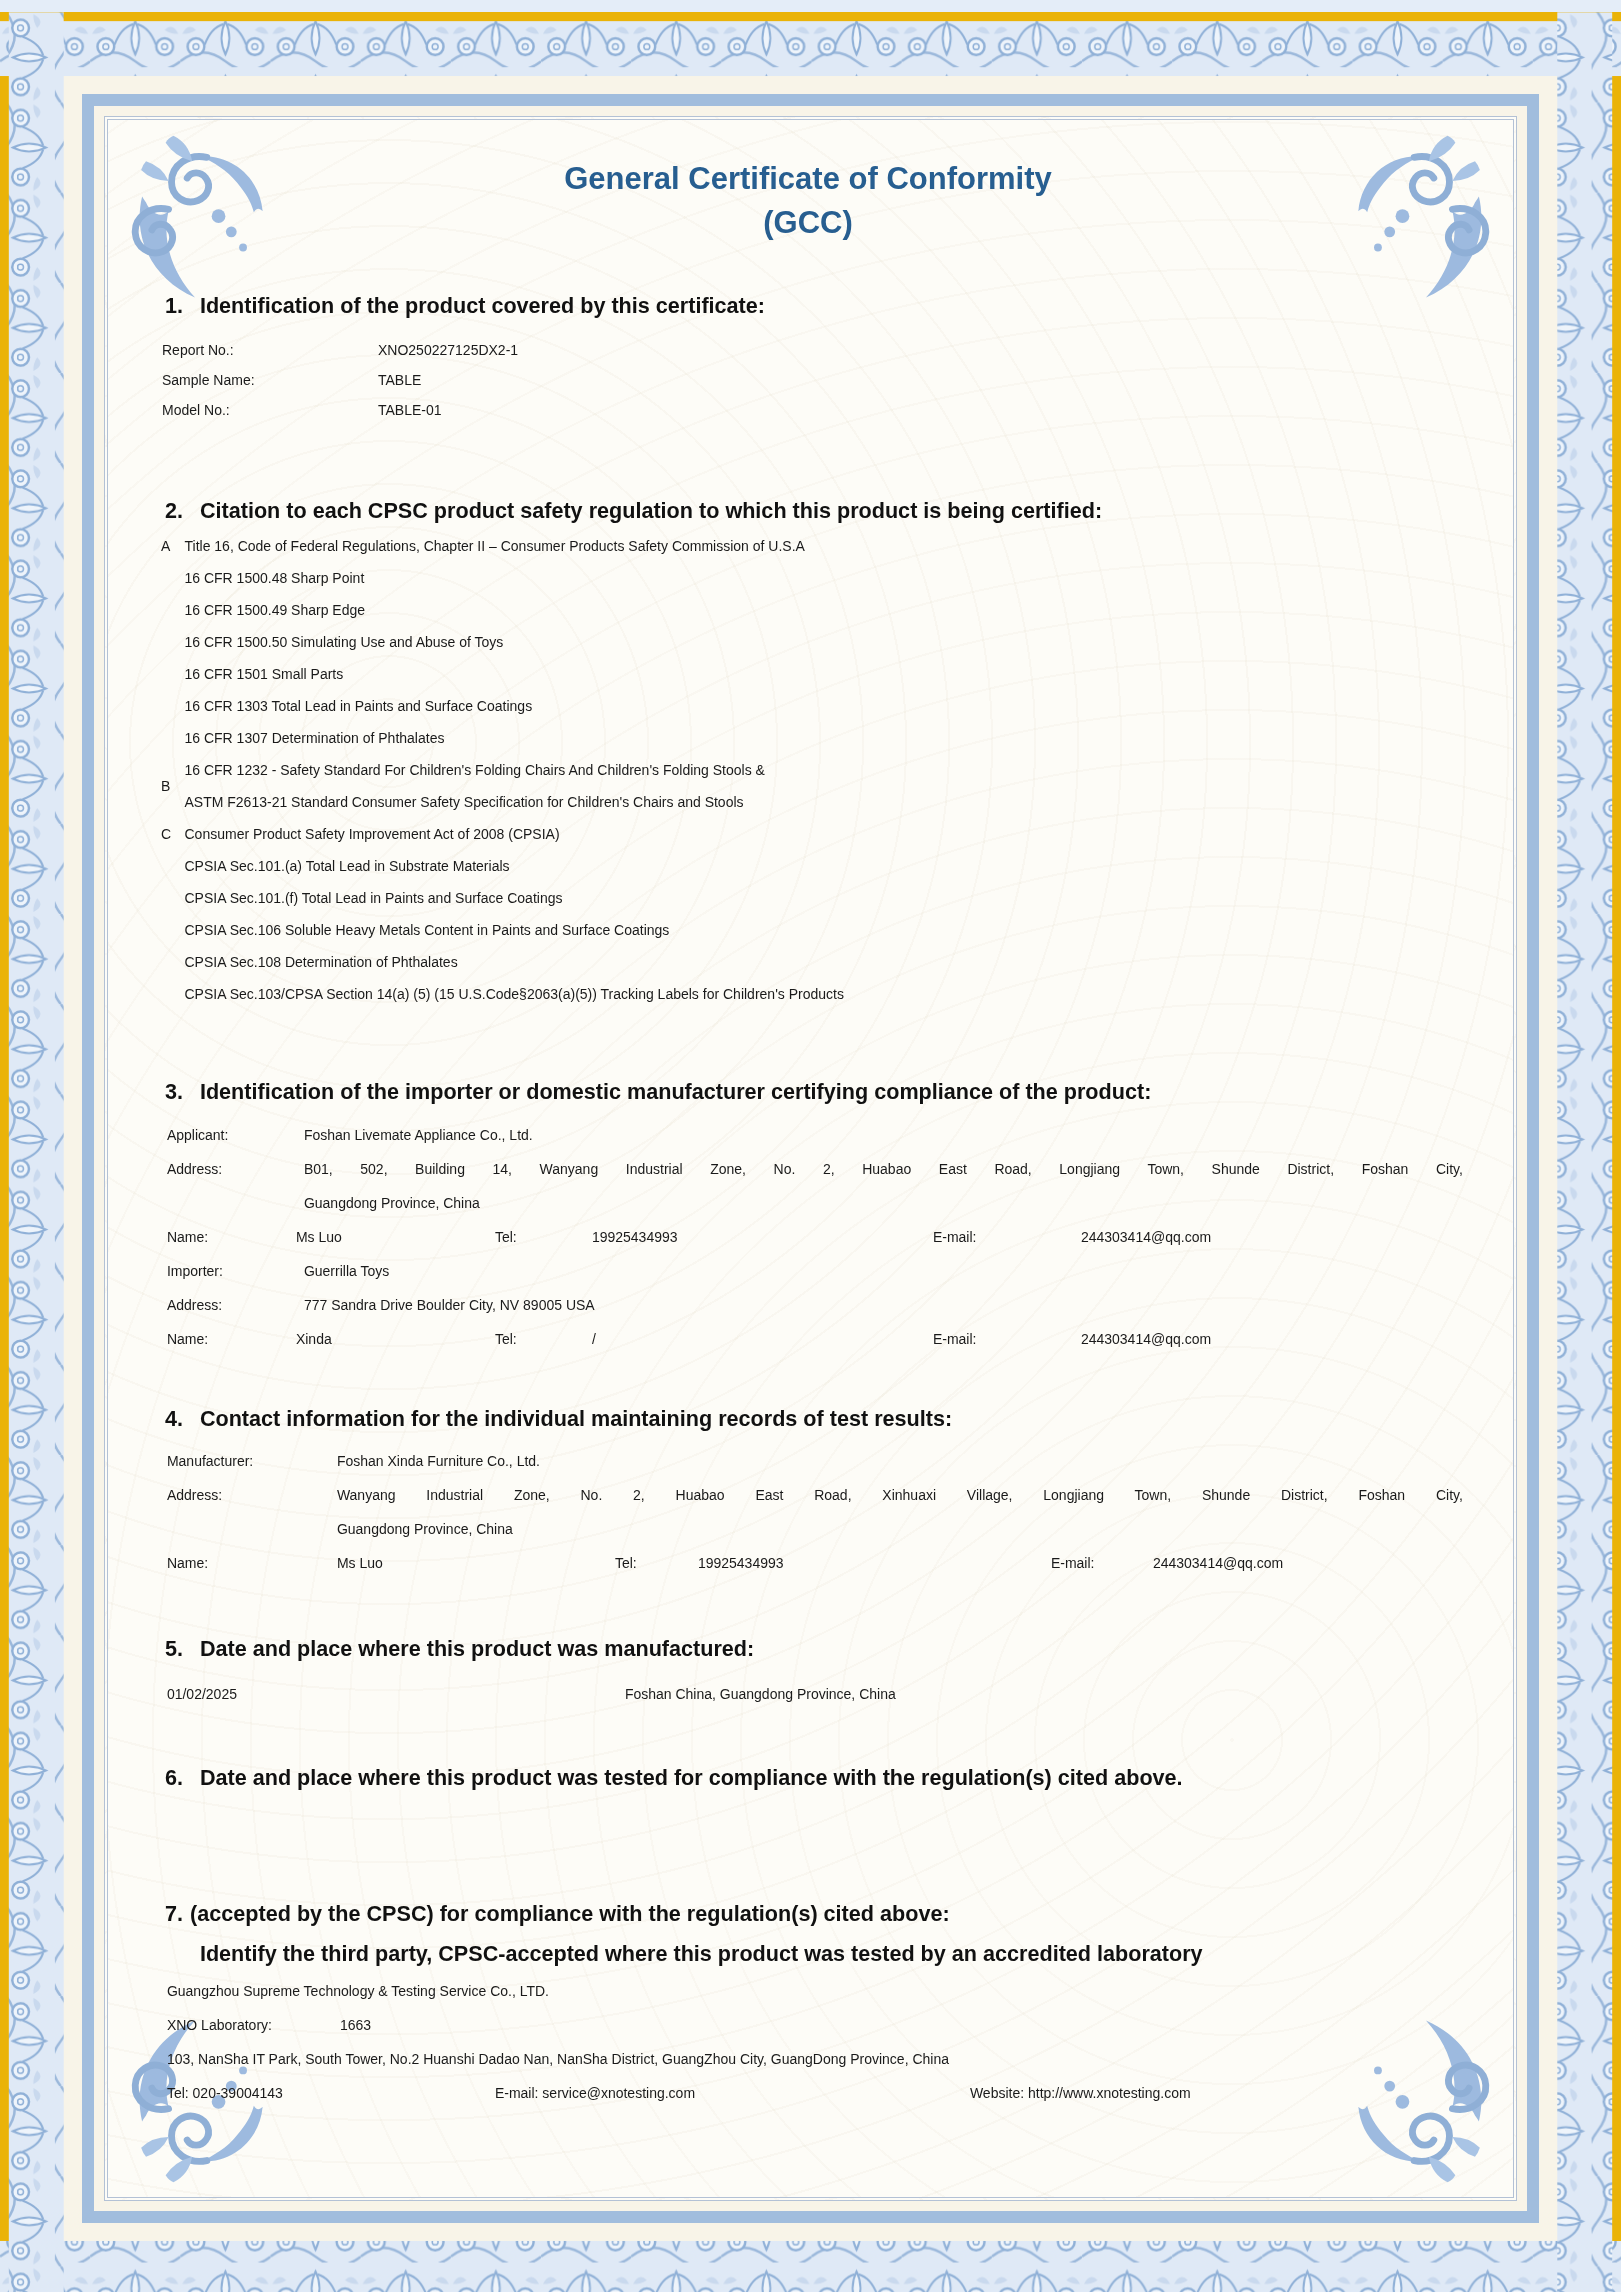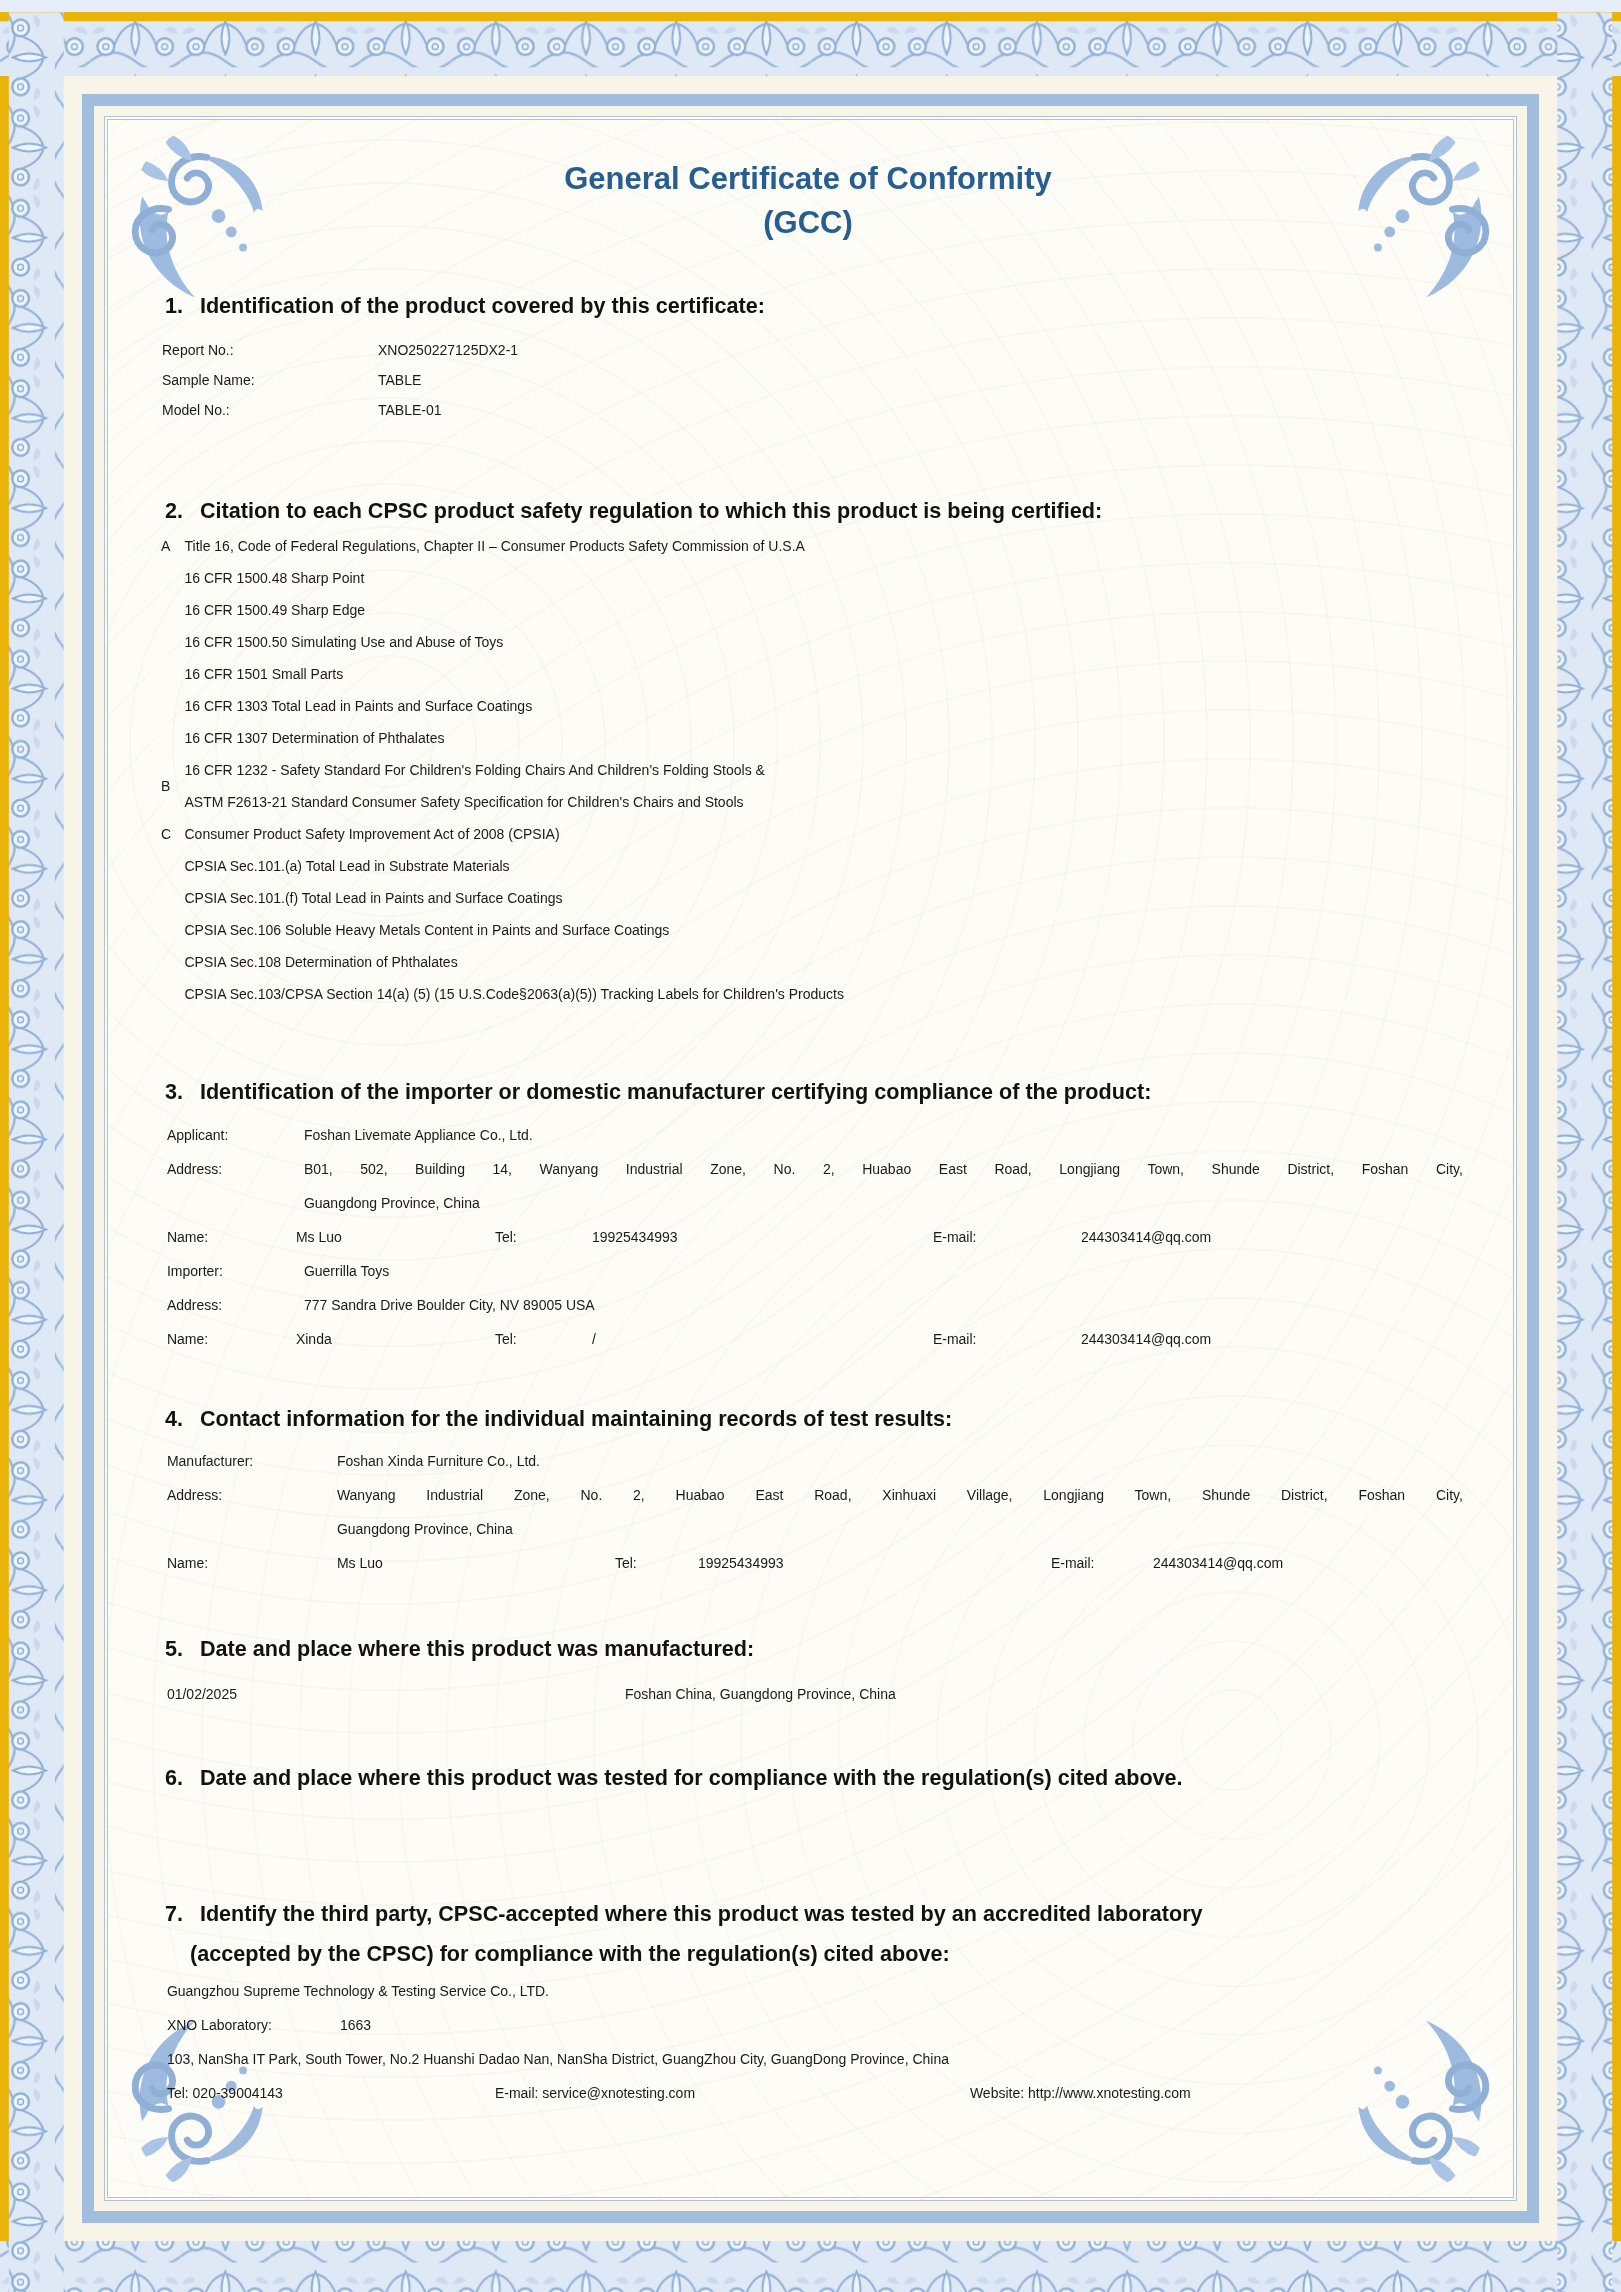--- a/index.html
+++ b/index.html
@@ -262,22 +262,22 @@
   </div>
 
   <div class="abs h" style="top:1753px">
     <span>6.</span>
     <span>Date and place where this product was tested for compliance with the regulation(s) cited above.</span>
   </div>
 
   <div class="abs h h7" style="top:1882px">
     <span>7.</span>
     <span>
+      <span class="blk indent2">(accepted by the CPSC) for compliance with the regulation(s) cited above:</span>
       <span class="blk">Identify the third party, CPSC-accepted where this product was tested by an accredited laboratory</span>
-      <span class="blk indent2">(accepted by the CPSC) for compliance with the regulation(s) cited above:</span>
     </span>
   </div>
   <div class="abs body-txt s7body" style="top:1962px">
     <div>Guangzhou Supreme Technology &amp; Testing Service Co., LTD.</div>
     <div class="g2-lab">
       <span>XNO Laboratory:</span>
       <span>1663</span>
     </div>
     <div>103, NanSha IT Park, South Tower, No.2 Huanshi Dadao Nan, NanSha District, GuangZhou City, GuangDong Province, China</div>
     <div class="g3-tew">

